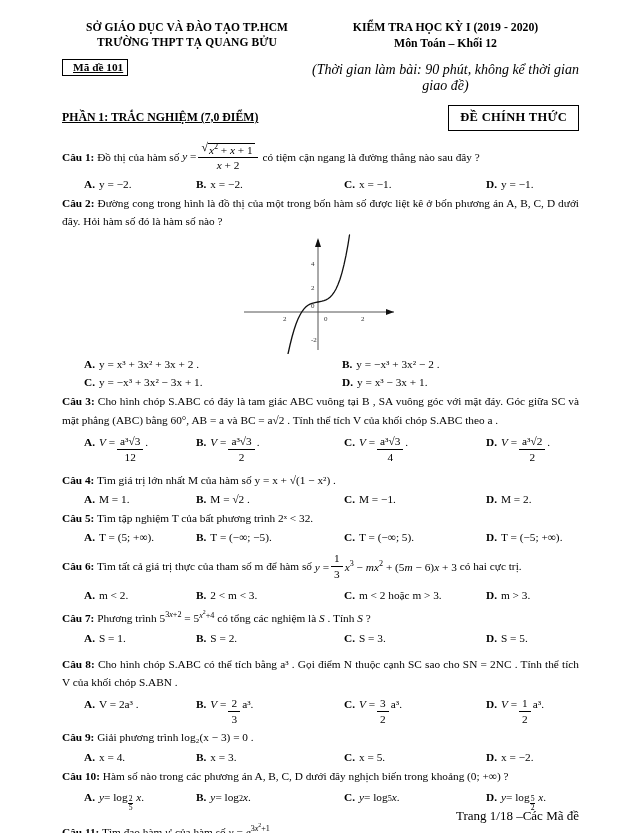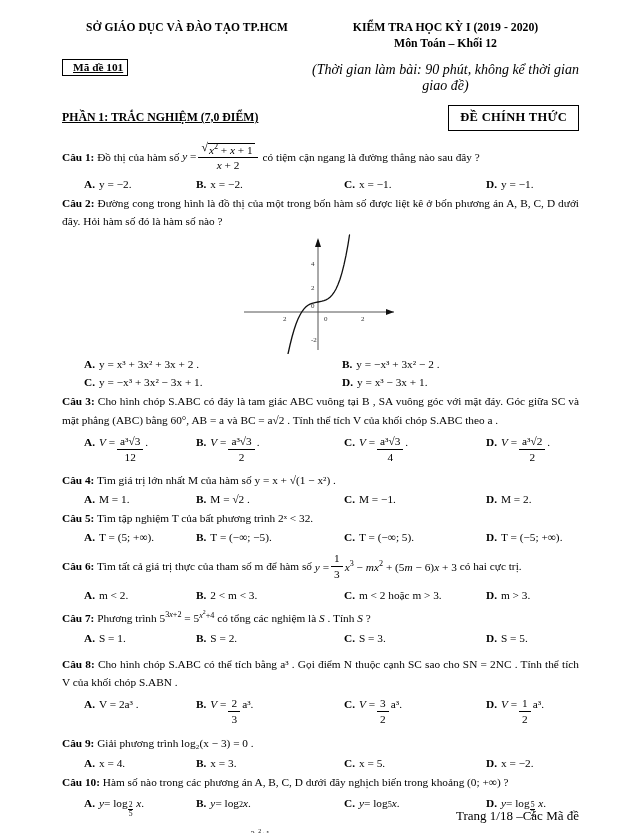--- a/index.html
+++ b/index.html
@@ -73,20 +73,21 @@
   .footer { position: absolute; right: 58px; bottom: 9px; font-size: 13px; }
 </style>
 </head>
 <body>
 
 <div class="page">
 
   <div class="hdr">
     <div class="hdr-left">
       <div class="school-line">SỞ GIÁO DỤC VÀ ĐÀO TẠO TP.HCM</div>
+      <div class="school-line">TRƯỜNG THPT TẠ QUANG BỬU</div>
     </div>
     <div class="hdr-right">
       <div class="exam-title">KIỂM TRA HỌC KỲ I (2019 - 2020)</div>
       <div class="exam-sub">Môn Toán – Khối 12</div>
     </div>
   </div>
 
   <div class="code-row">
     <div style="width:250px;">
       <span class="code-box"><u>Mã đề 101</u></span>
@@ -333,21 +334,21 @@
               <span class="num">3</span>
               <span class="den">2</span>
             </span><span>a³.</span></div>
         <div><span class="oL">D.</span><i class="v">V</i>&nbsp;=<span class="frac">
               <span class="num">1</span>
               <span class="den">2</span>
             </span><span>a³.</span></div>
       </div>
     </div>
 
-    <div class="q" style="margin-top:7px;">
+    <div class="q" style="margin-top:1px;">
       <div class="qtext">
         <span class="qlabel">Câu 9:</span>
         <span>Giải phương trình log₂(x − 3) = 0 .</span>
       </div>
       <div class="opts c4">
         <div>
             <span class="oL">A.</span>
             <span>x = 4.</span>
           </div>
         <div>

